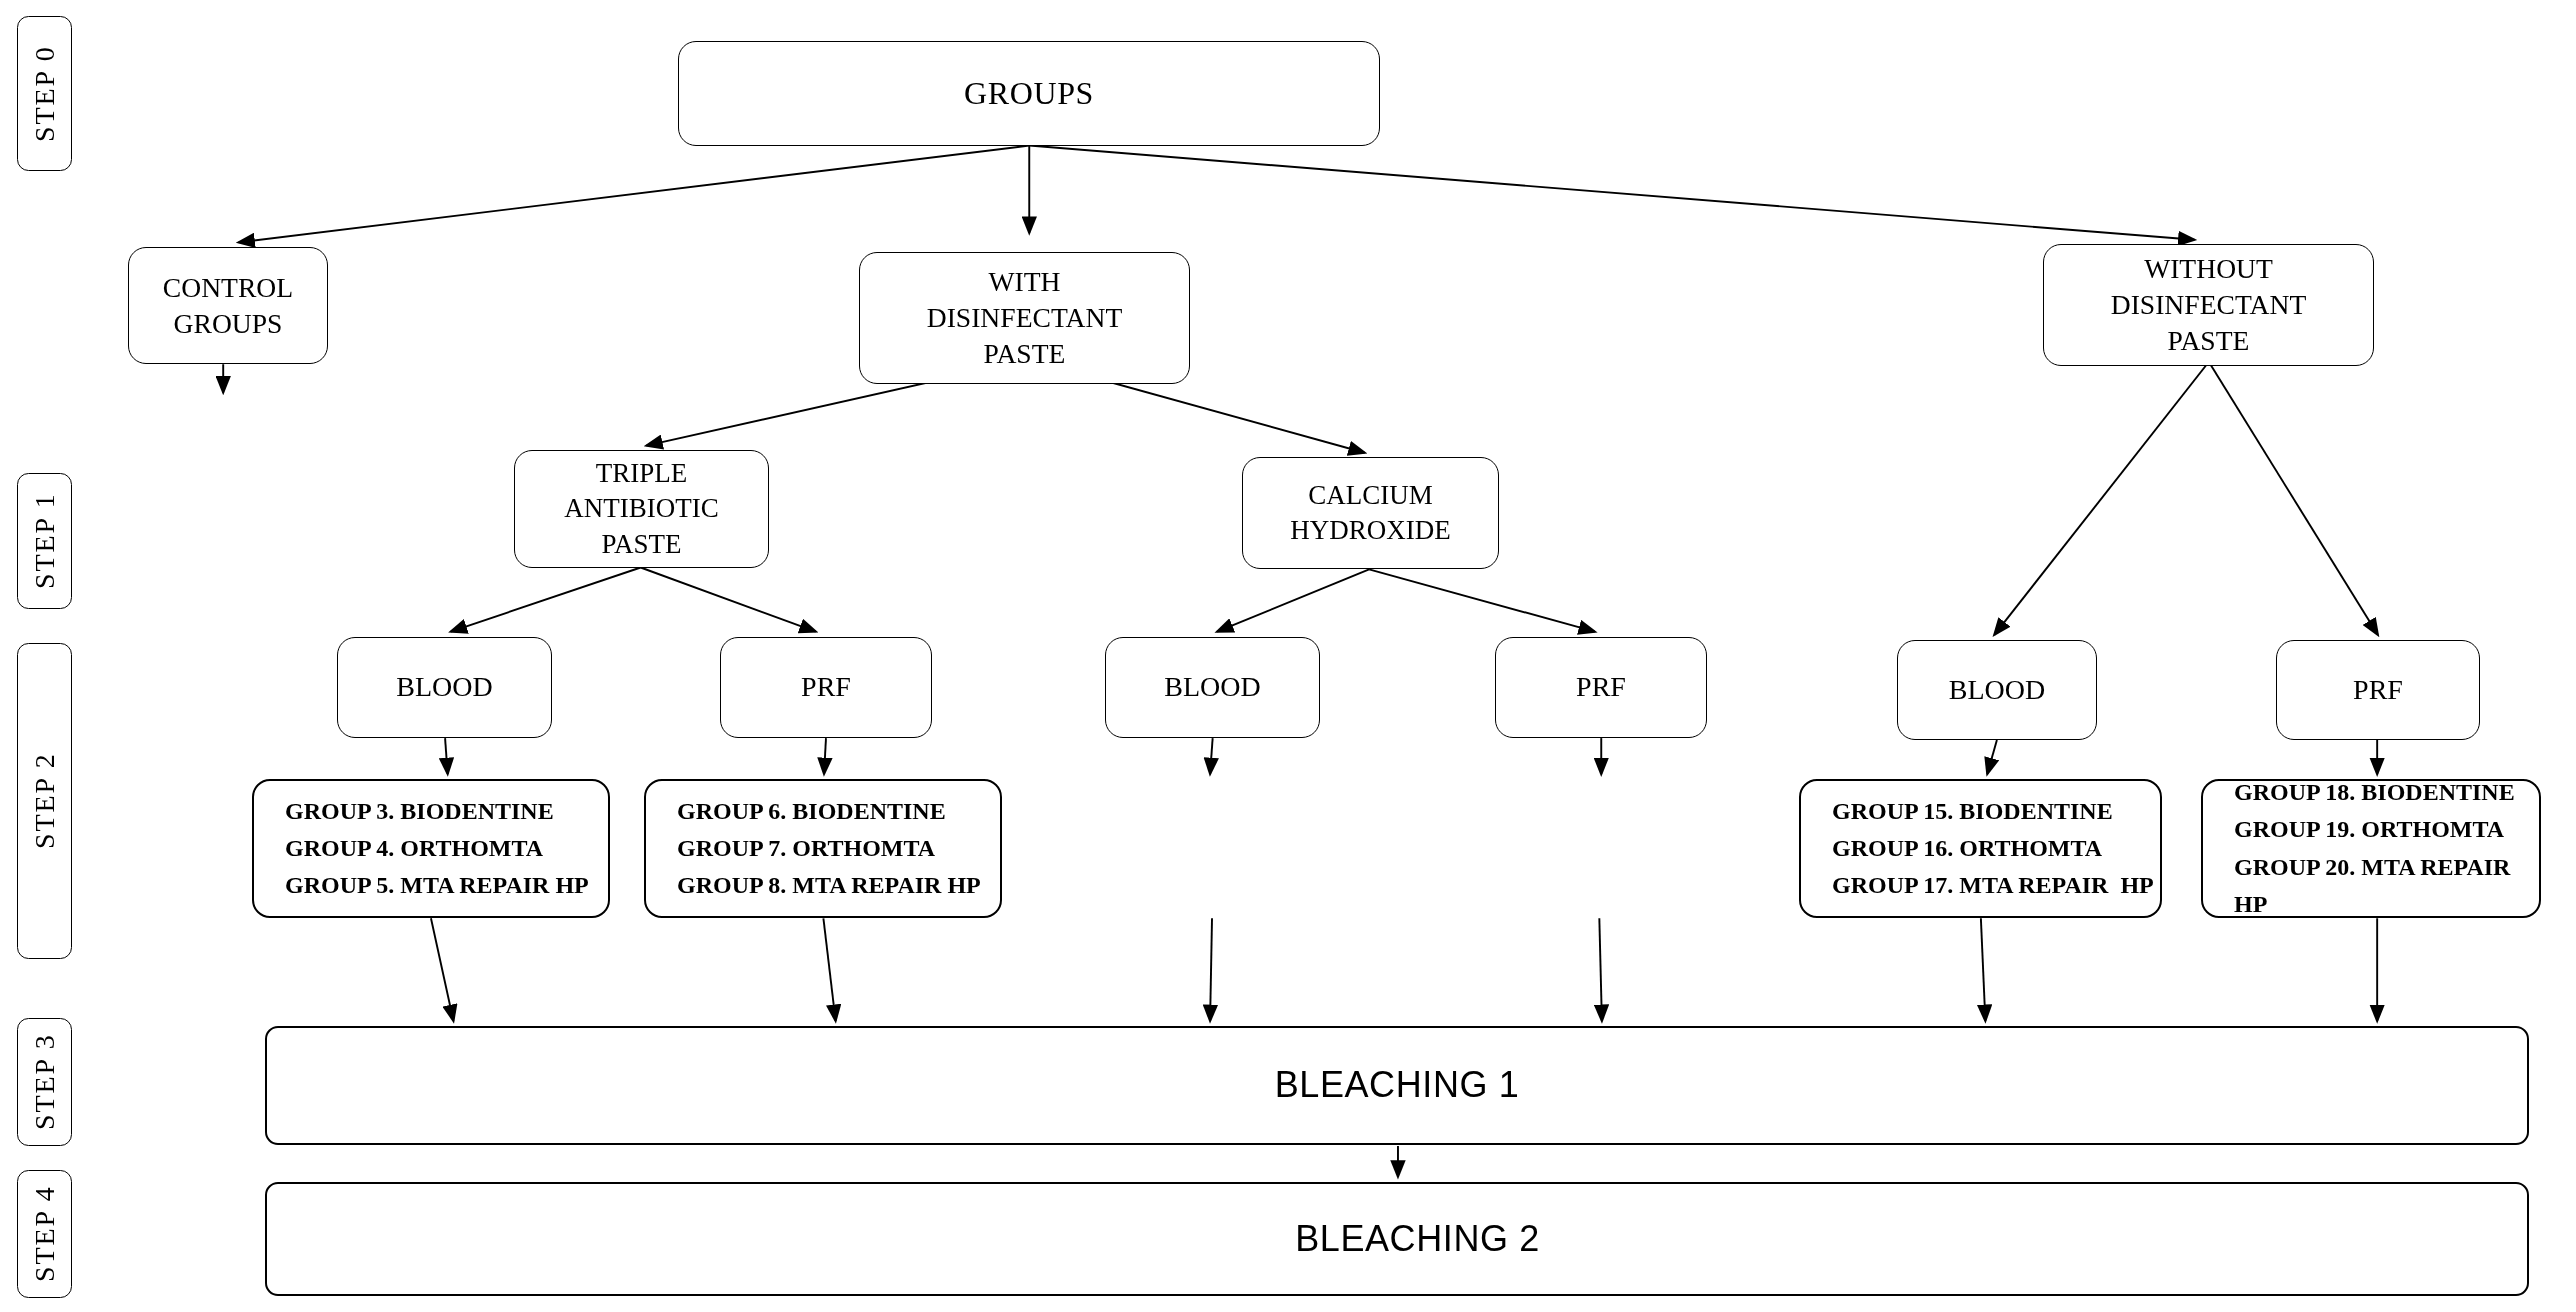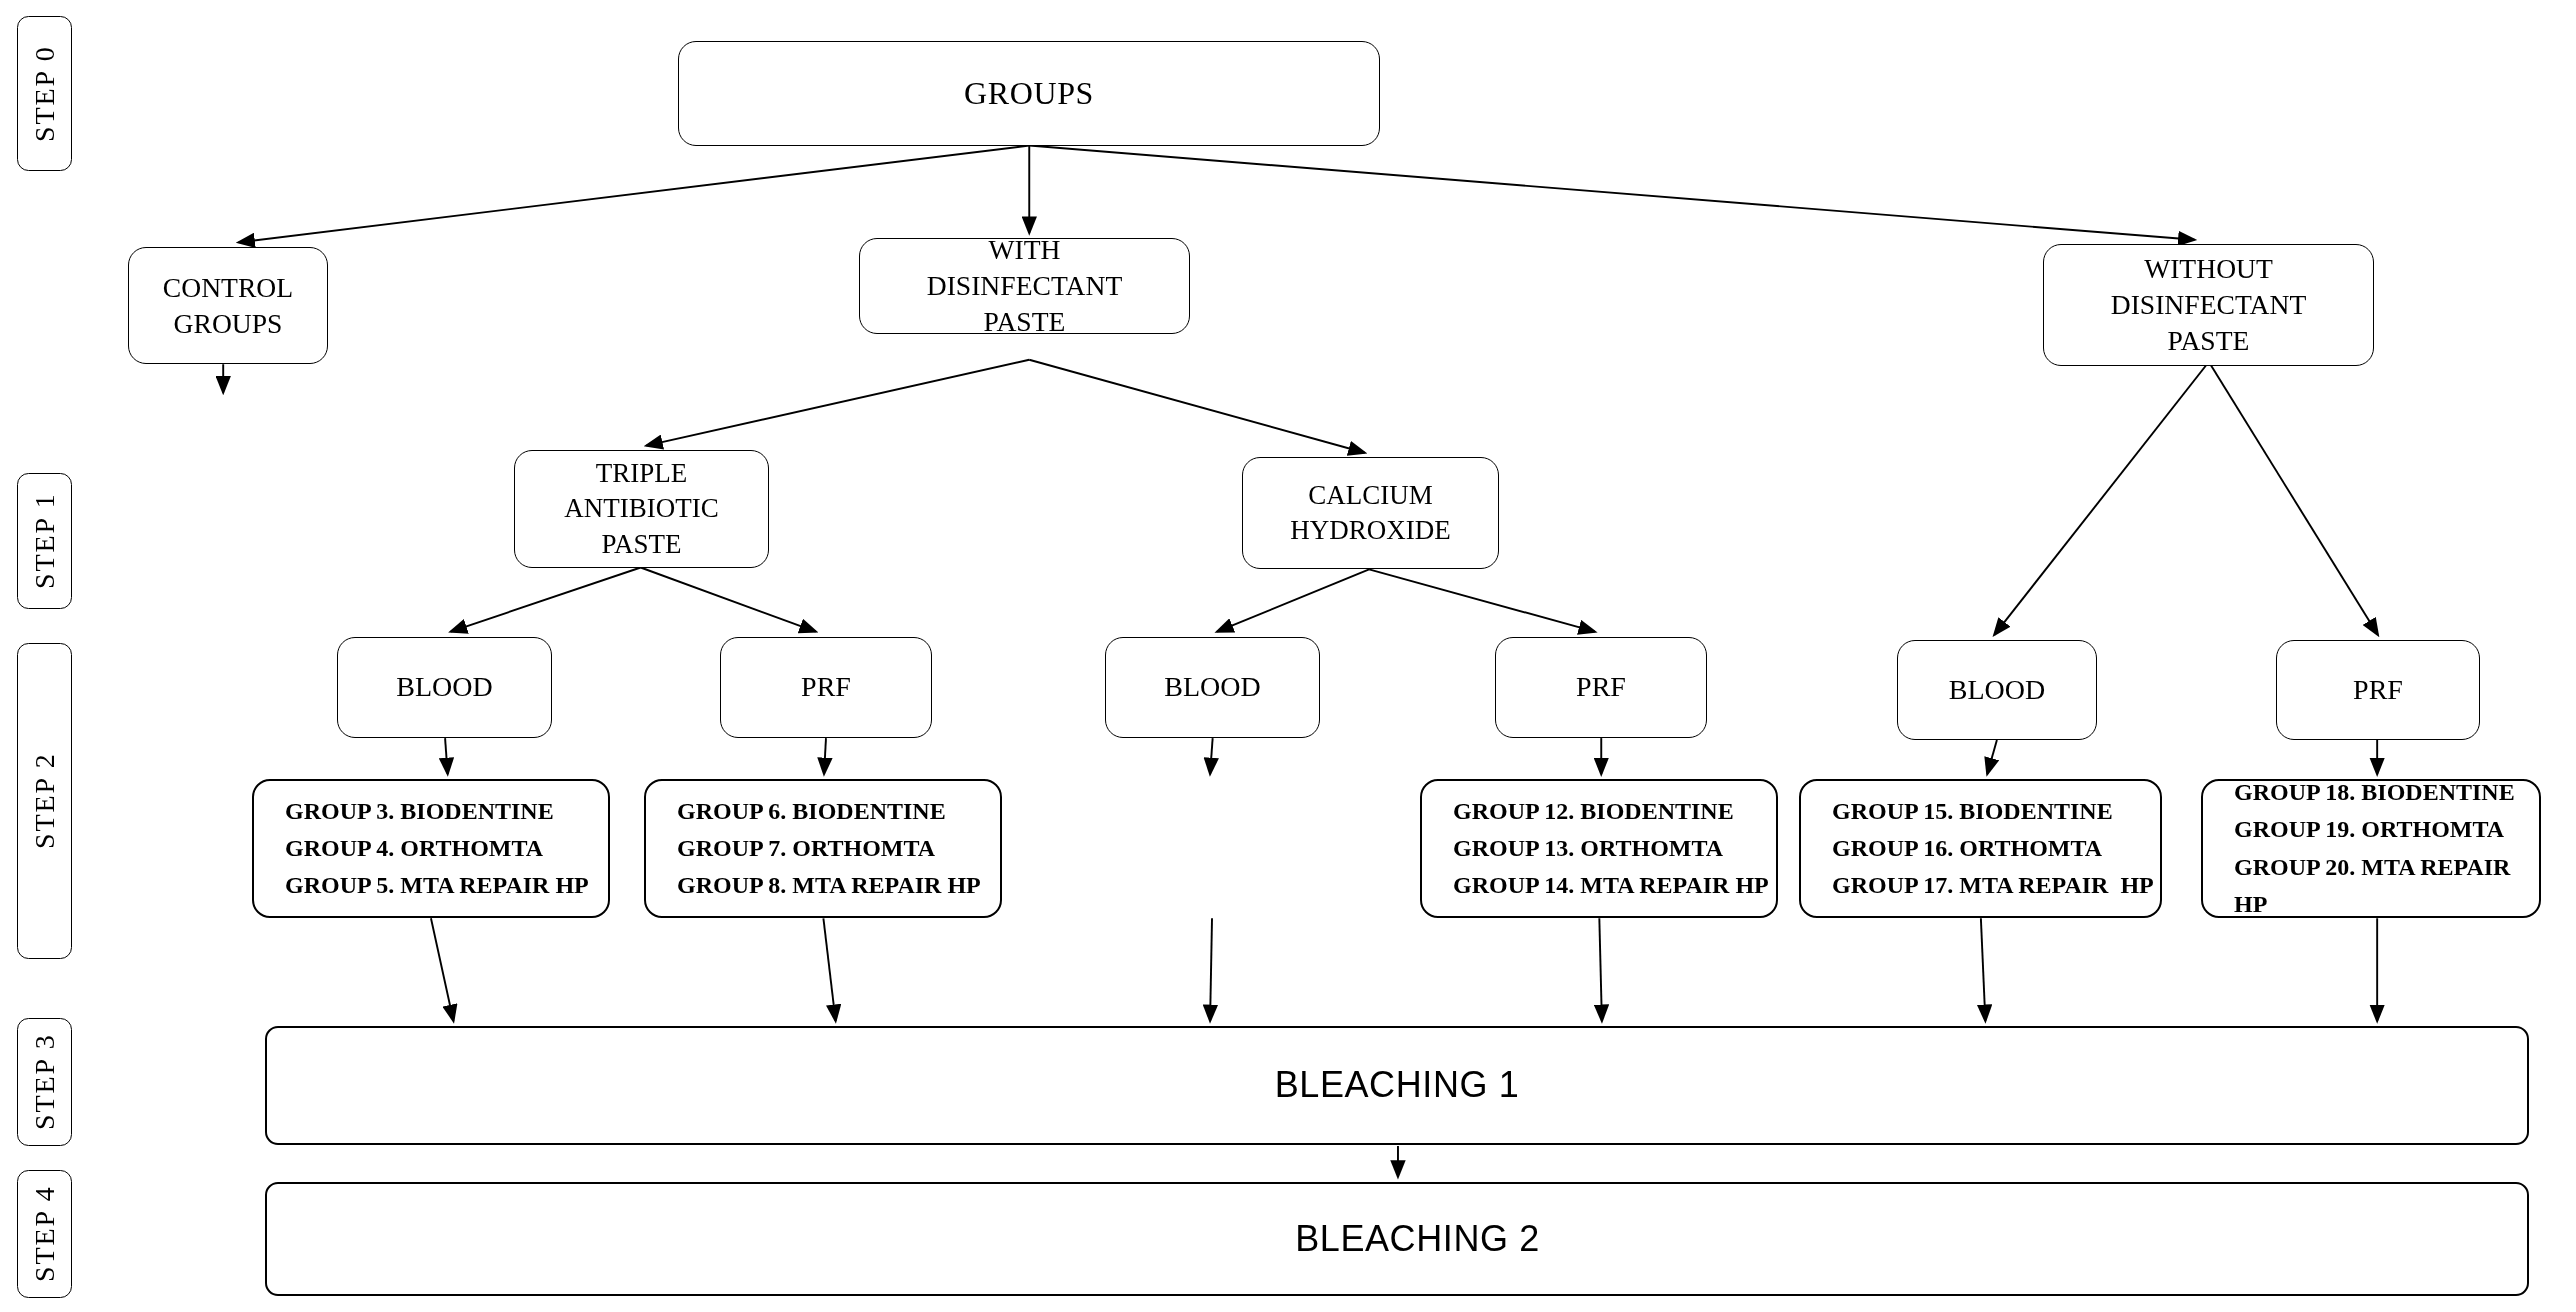--- a/index.html
+++ b/index.html
@@ -116,21 +116,21 @@
   <div class="steplabel" style="left:17.3px; top:16px;  width:55px; height:155px;">STEP 0</div>
   <div class="steplabel" style="left:17.3px; top:473px; width:55px; height:136px;">STEP 1</div>
   <div class="steplabel" style="left:17.3px; top:643px;width:55px; height:316px;">STEP 2</div>
   <div class="steplabel" style="left:17.3px; top:1018px;width:55px; height:128px;">STEP 3</div>
   <div class="steplabel" style="left:17.3px; top:1170px;width:55px; height:128px;">STEP 4</div>
 
   <div class="node title" style="left:678px; top:41px; width:702px; height:105px;">GROUPS</div>
 
   <div class="node header" style="left:128px;  top:247px; width:200px; height:117px;">CONTROL
 GROUPS</div>
-  <div class="node header" style="left:859px; top:238px; width:331px; height:96px;">WITH
+  <div class="node header" style="left:859px; top:252px; width:331px; height:132px;">WITH
 DISINFECTANT
 PASTE</div>
   <div class="node header" style="left:2043px; top:244px; width:331px; height:122px;">WITHOUT
 DISINFECTANT
 PASTE</div>
 
 
   <div class="node mid" style="left:514px;  top:450px; width:255px; height:118px;">TRIPLE
 ANTIBIOTIC
 PASTE</div>
@@ -143,23 +143,20 @@
   <div class="node small" style="left:1495px; top:637px; width:212px; height:101px;">PRF</div>
   <div class="node small" style="left:1897px; top:640px; width:200px; height:100px;">BLOOD</div>
   <div class="node small" style="left:2276px; top:640px; width:204px; height:100px;">PRF</div>
 
   <div class="node list" style="left:252px;  top:779px; width:358px; height:139px;">GROUP 3. BIODENTINE
 GROUP 4. ORTHOMTA
 GROUP 5. MTA REPAIR HP</div>
   <div class="node list" style="left:644px; top:779px; width:358px; height:139px;">GROUP 6. BIODENTINE
 GROUP 7. ORTHOMTA
 GROUP 8. MTA REPAIR HP</div>
-  <div class="node list" style="left:1420px; top:779px; width:358px; height:139px;">GROUP 12. BIODENTINE
-GROUP 13. ORTHOMTA
-GROUP 14. MTA REPAIR HP</div>
   <div class="node list" style="left:1799px; top:779px; width:363px; height:139px;">GROUP 15. BIODENTINE
 GROUP 16. ORTHOMTA
 GROUP 17. MTA REPAIR  HP</div>
   <div class="node list" style="left:2201px; top:779px; width:340px; height:139px;">GROUP 18. BIODENTINE
 GROUP 19. ORTHOMTA
 GROUP 20. MTA REPAIR HP</div>
 
   <div class="node bar" style="left:265px; top:1026px; width:2264px; height:119px;">BLEACHING 1</div>
   <div class="node bar" style="left:265px; top:1182px; width:2264px; height:114px;padding-left:41px;">BLEACHING 2</div>
 

